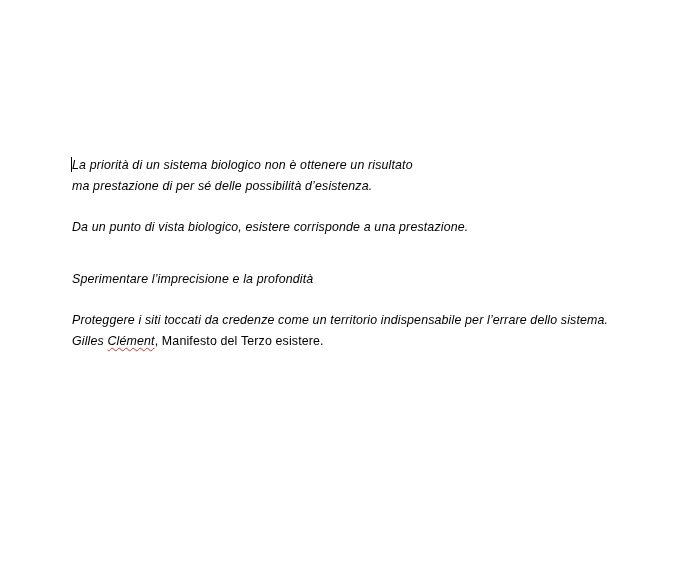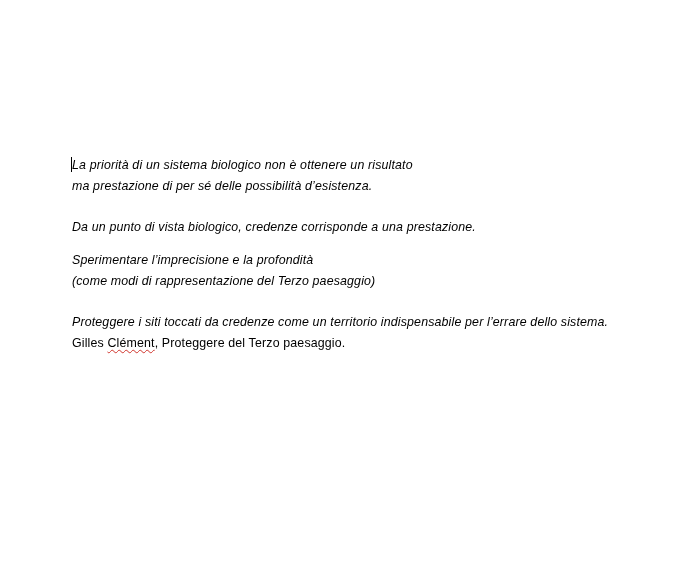--- a/index.html
+++ b/index.html
@@ -30,41 +30,42 @@
     line-height: 21px;
     color: #000000;
     font-style: italic;
     letter-spacing: 0.15px;
     white-space: nowrap;
   }
   .para.spaced-before {
     margin-top: 20px;
   }
   .para.spaced-before-lg {
-    margin-top: 12px;
+    margin-top: 31px;
   }
   .line {
     display: block;
   }
   .caret {
     position: absolute;
     left: 71px;
     top: 157px;
     width: 1px;
     height: 15px;
     background: #000000;
   }
   .attrib {
     font-size: 12.4px;
     line-height: 21px;
     color: #000000;
     letter-spacing: 0.15px;
     white-space: nowrap;
   }
   .attrib .name {
+    font-style: italic;
   }
   .spellcheck {
     border-bottom: 1px dotted #d0342c;
     text-decoration: underline;
     text-decoration-style: wavy;
     text-decoration-color: #d0342c;
     text-decoration-thickness: 1px;
     text-underline-offset: 2px;
     border-bottom: none;
   }
@@ -77,30 +78,29 @@
   <div class="caret"></div>
 
   <div class="doc-body">
 
     <div class="para">
       <span class="line">La priorità di un sistema biologico non è ottenere un risultato</span>
       <span class="line">ma prestazione di per sé delle possibilità d’esistenza.</span>
     </div>
 
     <div class="para spaced-before">
-      <span class="line">Da un punto di vista biologico, credenze corrisponde a una prestazione.</span>
+      <span class="line">Da un punto di vista biologico, esistere corrisponde a una prestazione.</span>
     </div>
 
     <div class="para spaced-before-lg">
       <span class="line">Sperimentare l’imprecisione e la profondità</span>
-      <span class="line">(come modi di rappresentazione del Terzo paesaggio)</span>
     </div>
 
     <div class="para spaced-before">
       <span class="line">Proteggere i siti toccati da credenze come un territorio indispensabile per l’errare dello sistema.</span>
     </div>
 
     <div class="attrib spaced-before-lg">
-      <span class="name">Gilles </span><span class="name spellcheck">Clément</span><span>, Proteggere del Terzo paesaggio.</span>
+      <span class="name">Gilles </span><span class="name spellcheck">Clément</span><span>, Manifesto del Terzo esistere.</span>
     </div>
 
   </div>
 </div>
 
 </body></html>

